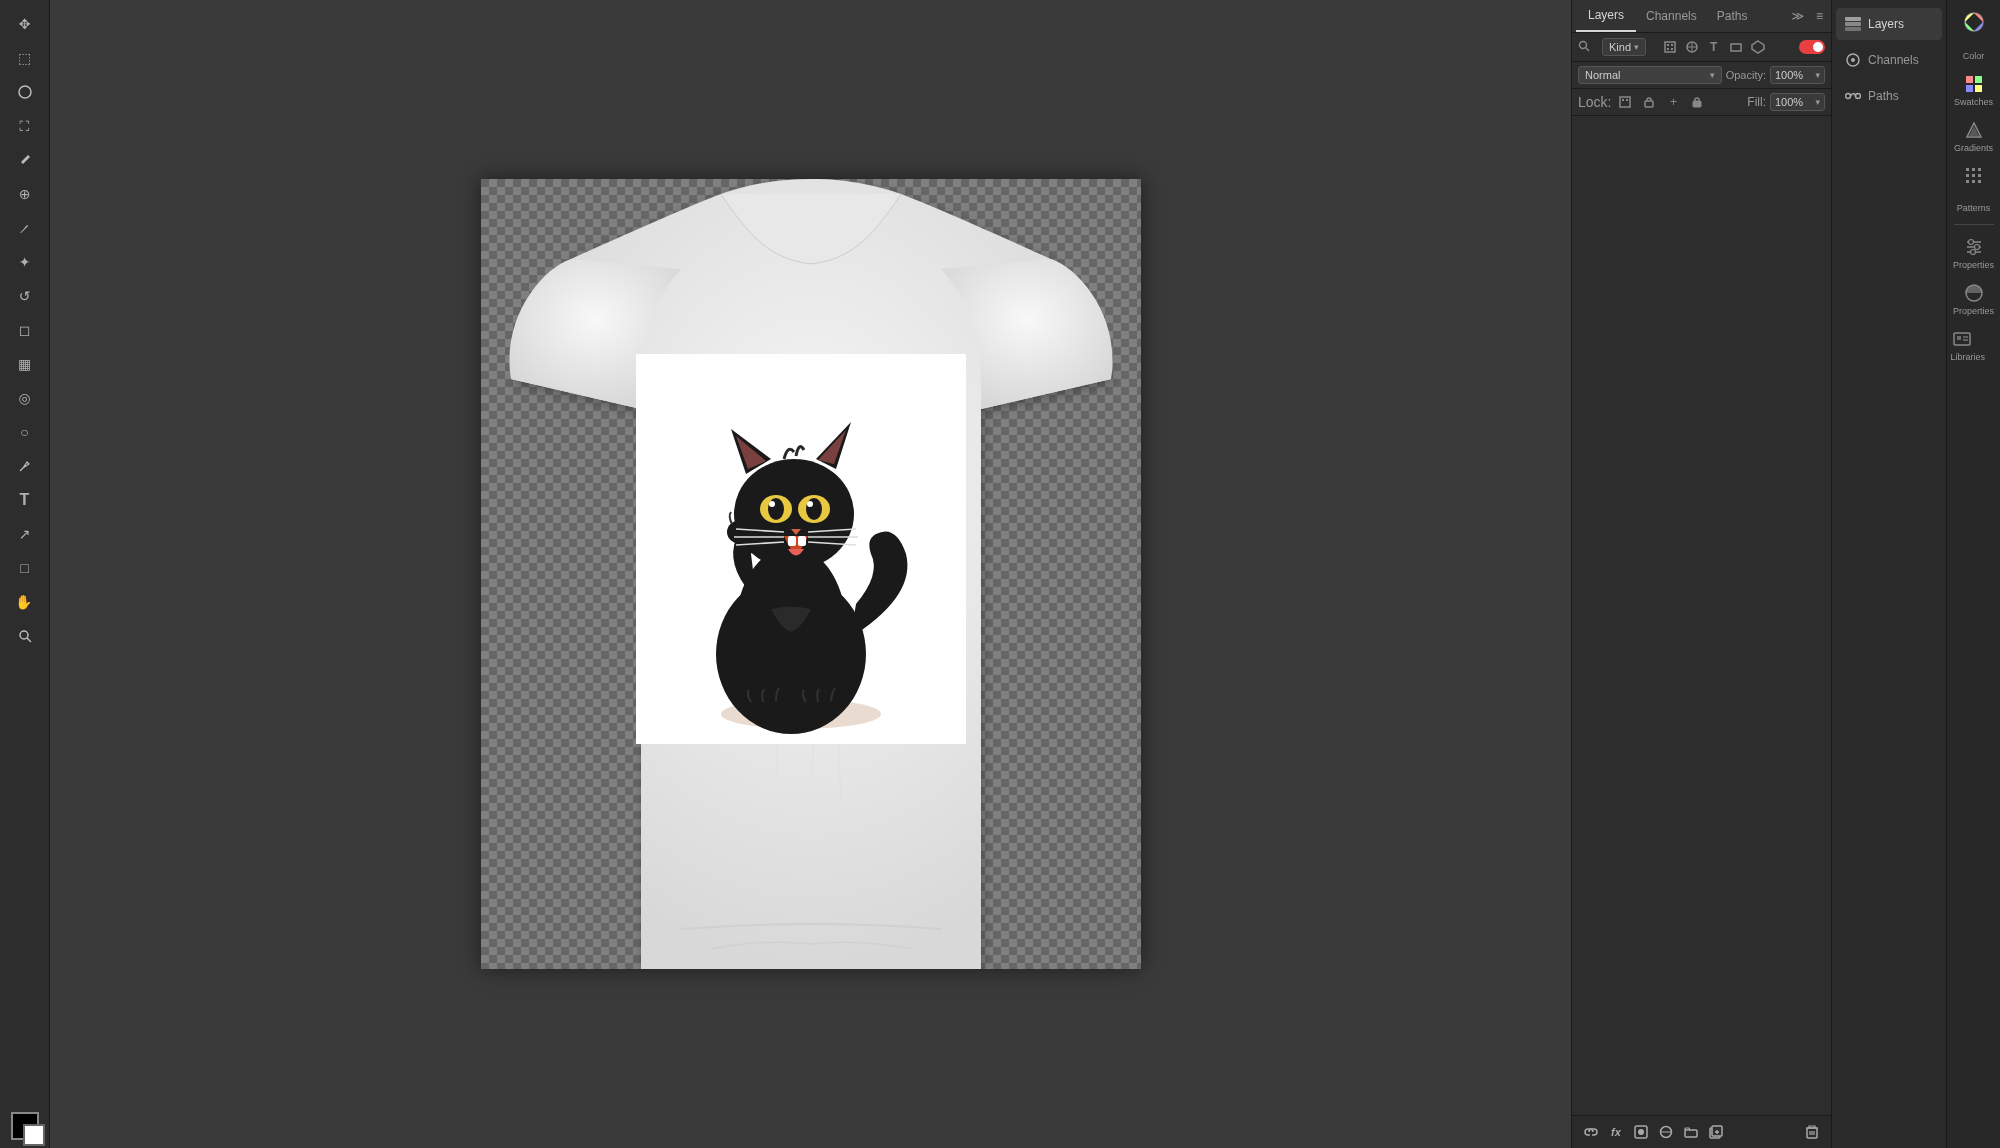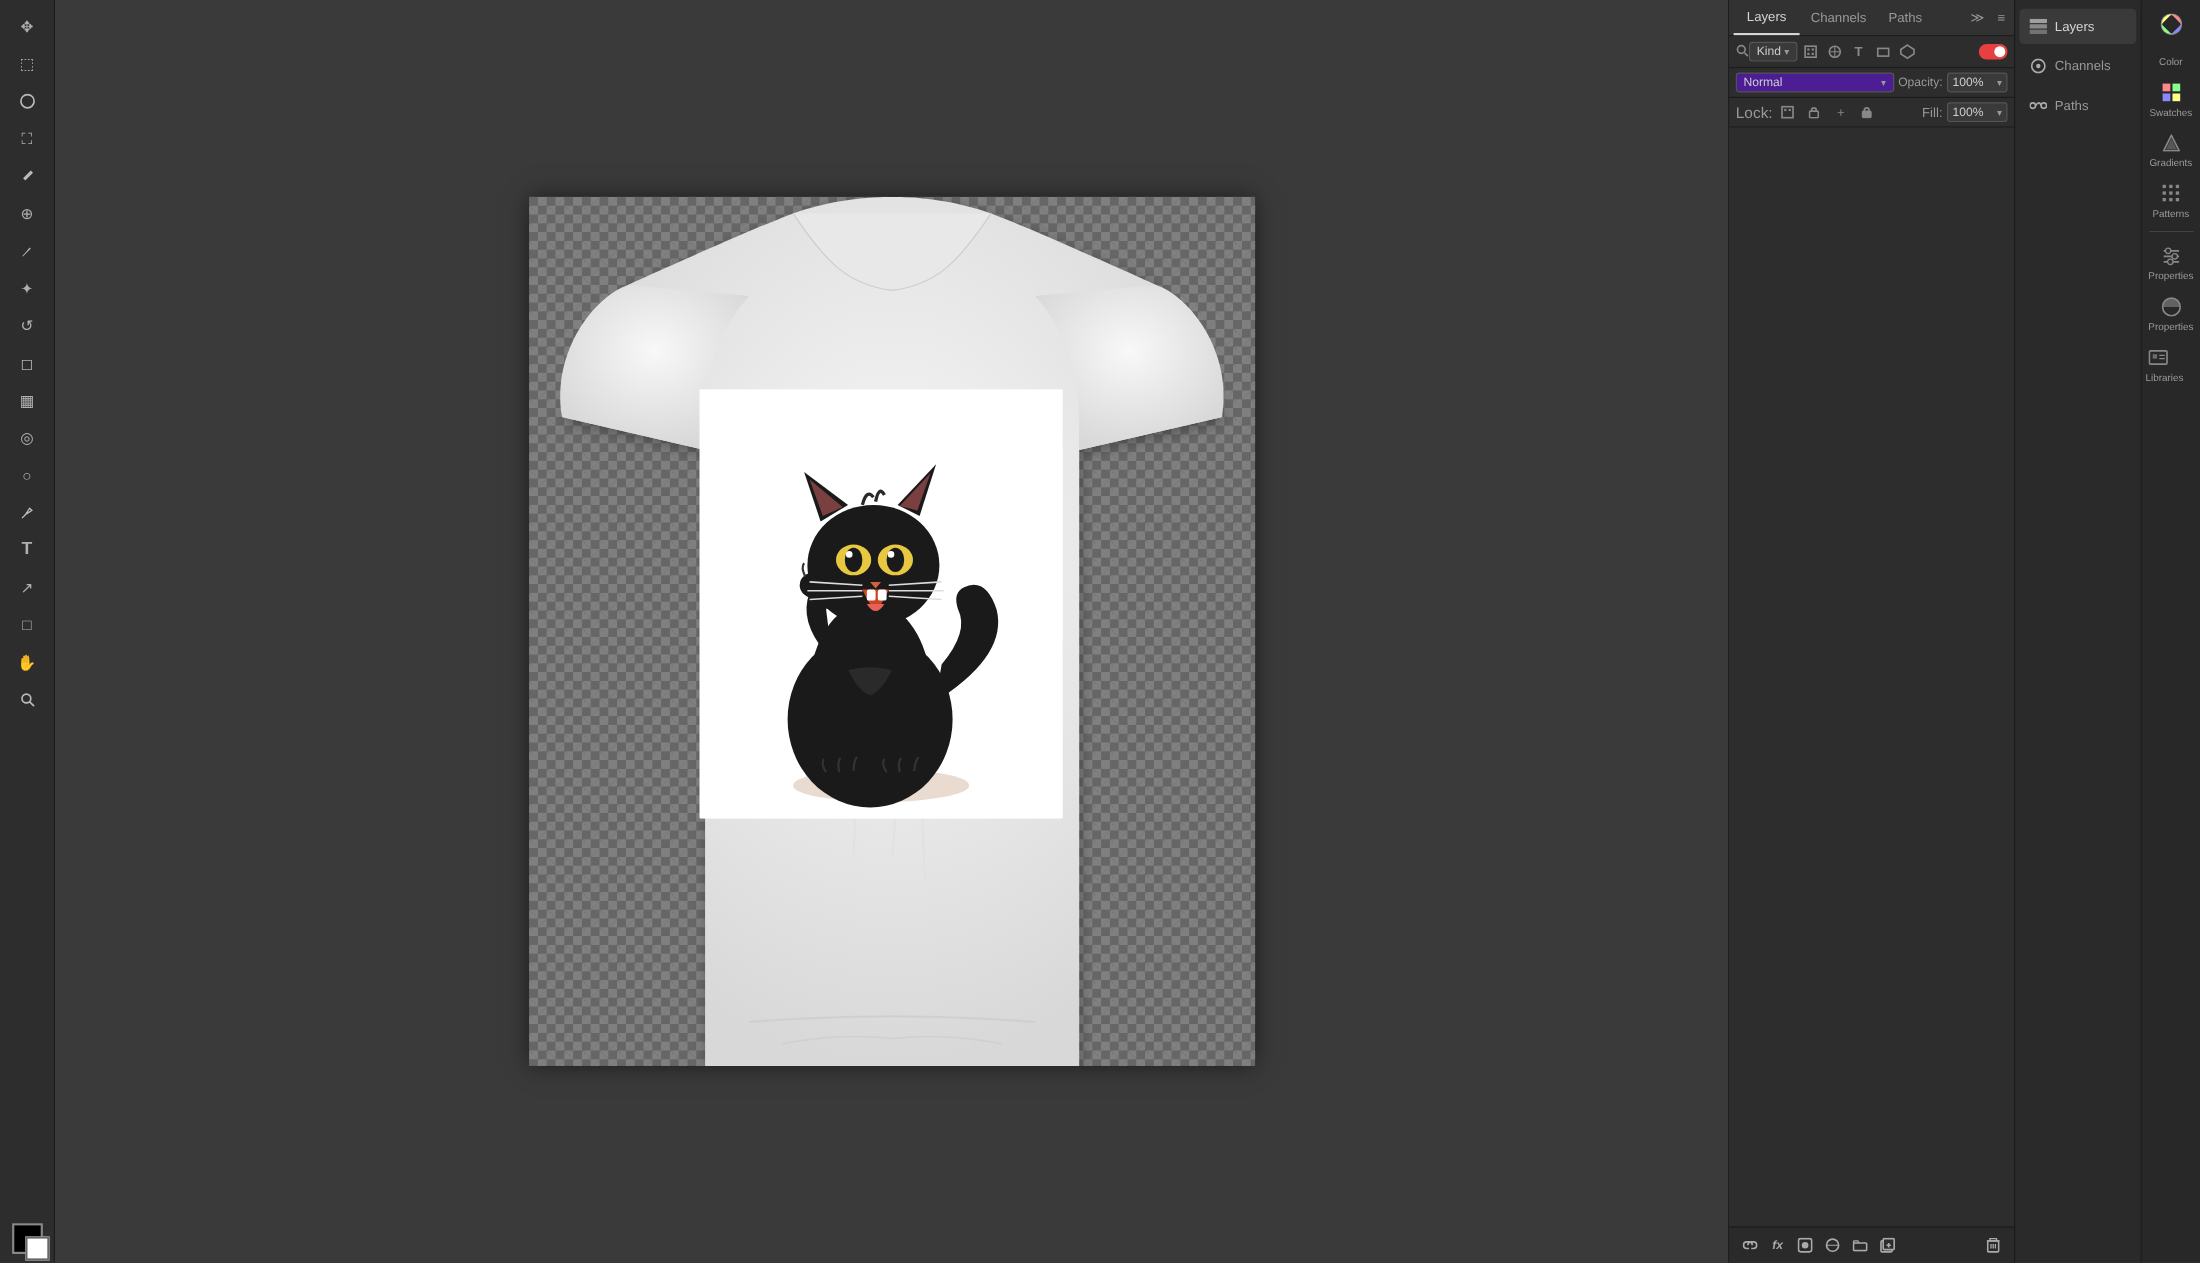--- a/index.html
+++ b/index.html
@@ -241,21 +241,21 @@
     <div style="display:flex;align-items:center;background:#323232;border-bottom:1px solid #1a1a1a;padding:0 4px;flex-shrink:0;">
       <div style="padding:8px 12px;font-size:12px;color:#d4d4d4;cursor:pointer;border-bottom:2px solid #d4d4d4;">Layers</div>
       <div style="padding:8px 10px;font-size:12px;color:#999;cursor:pointer;">Channels</div>
       <div style="padding:8px 10px;font-size:12px;color:#999;cursor:pointer;">Paths</div>
       <div style="margin-left:auto;display:flex;align-items:center;gap:4px;">
         <div style="color:#999;font-size:12px;padding:4px;cursor:pointer;">≫</div>
         <div style="color:#999;font-size:12px;padding:4px;cursor:pointer;">≡</div>
       </div>
     </div>
 
-    <div style="display:flex;align-items:center;padding:5px 6px;gap:0;border-bottom:1px solid #1a1a1a;flex-shrink:0;background:#2d2d2d;">
+    <div style="display:flex;align-items:center;padding:5px 6px;gap:12px;border-bottom:1px solid #1a1a1a;flex-shrink:0;background:#2d2d2d;">
       <div style="color:#888;font-size:12px;">
         <svg width="12" height="12" viewBox="0 0 12 12">
             <circle cx="5" cy="5" r="3.5" fill="none" stroke="#888" stroke-width="1.5"></circle>
             <line x1="8" y1="8" x2="11" y2="11" stroke="#888" stroke-width="1.5"></line>
           </svg>
       </div>
       <div style="display:flex;align-items:center;background:#3a3a3a;border:1px solid #555;border-radius:3px;padding:2px 6px;gap:3px;font-size:11px;color:#ccc;cursor:pointer;">
         <span>Kind</span>
         <span style="font-size:9px;color:#999;">▾</span>
       </div>
@@ -286,21 +286,21 @@
               <polygon points="7,1 13,5 13,9 7,13 1,9 1,5" fill="none" stroke="#888" stroke-width="1.5"></polygon>
             </svg>
         </div>
       </div>
       <div style="margin-left:auto;width:26px;height:14px;background:#e84040;border-radius:7px;position:relative;cursor:pointer;flex-shrink:0;">
         <div style="position:absolute;right:2px;top:2px;width:10px;height:10px;background:white;border-radius:50%;"></div>
       </div>
     </div>
 
     <div style="display:flex;align-items:center;padding:4px 6px;gap:4px;border-bottom:1px solid #1a1a1a;flex-shrink:0;">
-      <div style="display:flex;align-items:center;background:#4c1d95;border:1px solid #555;border-radius:3px;padding:2px 6px;gap:3px;font-size:11px;color:#ccc;cursor:pointer;flex:1;">
+      <div style="display:flex;align-items:center;background:#404040;border:1px solid #555;border-radius:3px;padding:2px 6px;gap:3px;font-size:11px;color:#ccc;cursor:pointer;flex:1;">
         <span>Normal</span>
         <span style="margin-left:auto;font-size:9px;color:#999;">▾</span>
       </div>
       <div style="font-size:11px;color:#999;">Opacity:</div>
       <div style="display:flex;align-items:center;background:#3a3a3a;border:1px solid #555;border-radius:3px;padding:2px 4px;gap:3px;font-size:11px;color:#ccc;cursor:pointer;width:55px;">
         <span>100%</span>
         <span style="margin-left:auto;font-size:9px;color:#999;">▾</span>
       </div>
     </div>
 
@@ -453,21 +453,21 @@
     <div style="width:50px;display:flex;flex-direction:column;align-items:center;padding:5px 2px;gap:2px;cursor:pointer;border-radius:3px;">
       <div style="width:22px;height:22px;display:flex;align-items:center;justify-content:center;">
         <svg width="16" height="16" viewBox="0 0 16 16">
             <polygon points="8,1 15,15 1,15" fill="none" stroke="#888" stroke-width="1.5"></polygon>
             <polygon points="8,4 13,14 3,14" fill="#888" opacity="0.5"></polygon>
           </svg>
       </div>
       <span style="font-size:9px;color:#999;">Gradients</span>
     </div>
 
-    <div style="width:50px;display:flex;flex-direction:column;align-items:center;padding:5px 2px;gap:2px;cursor:pointer;border-radius:3px;">
+    <div style="width:50px;display:flex;flex-direction:column;align-items:center;padding:5px 2px;gap:16px;cursor:pointer;border-radius:3px;">
       <div style="width:22px;height:22px;display:flex;align-items:center;justify-content:center;">
         <svg width="18" height="18" viewBox="0 0 18 18">
             <rect x="1" y="1" width="3" height="3" fill="#888"></rect>
             <rect x="7" y="1" width="3" height="3" fill="#888"></rect>
             <rect x="13" y="1" width="3" height="3" fill="#888"></rect>
             <rect x="1" y="7" width="3" height="3" fill="#888"></rect>
             <rect x="7" y="7" width="3" height="3" fill="#888"></rect>
             <rect x="13" y="7" width="3" height="3" fill="#888"></rect>
             <rect x="1" y="13" width="3" height="3" fill="#888"></rect>
             <rect x="7" y="13" width="3" height="3" fill="#888"></rect>

